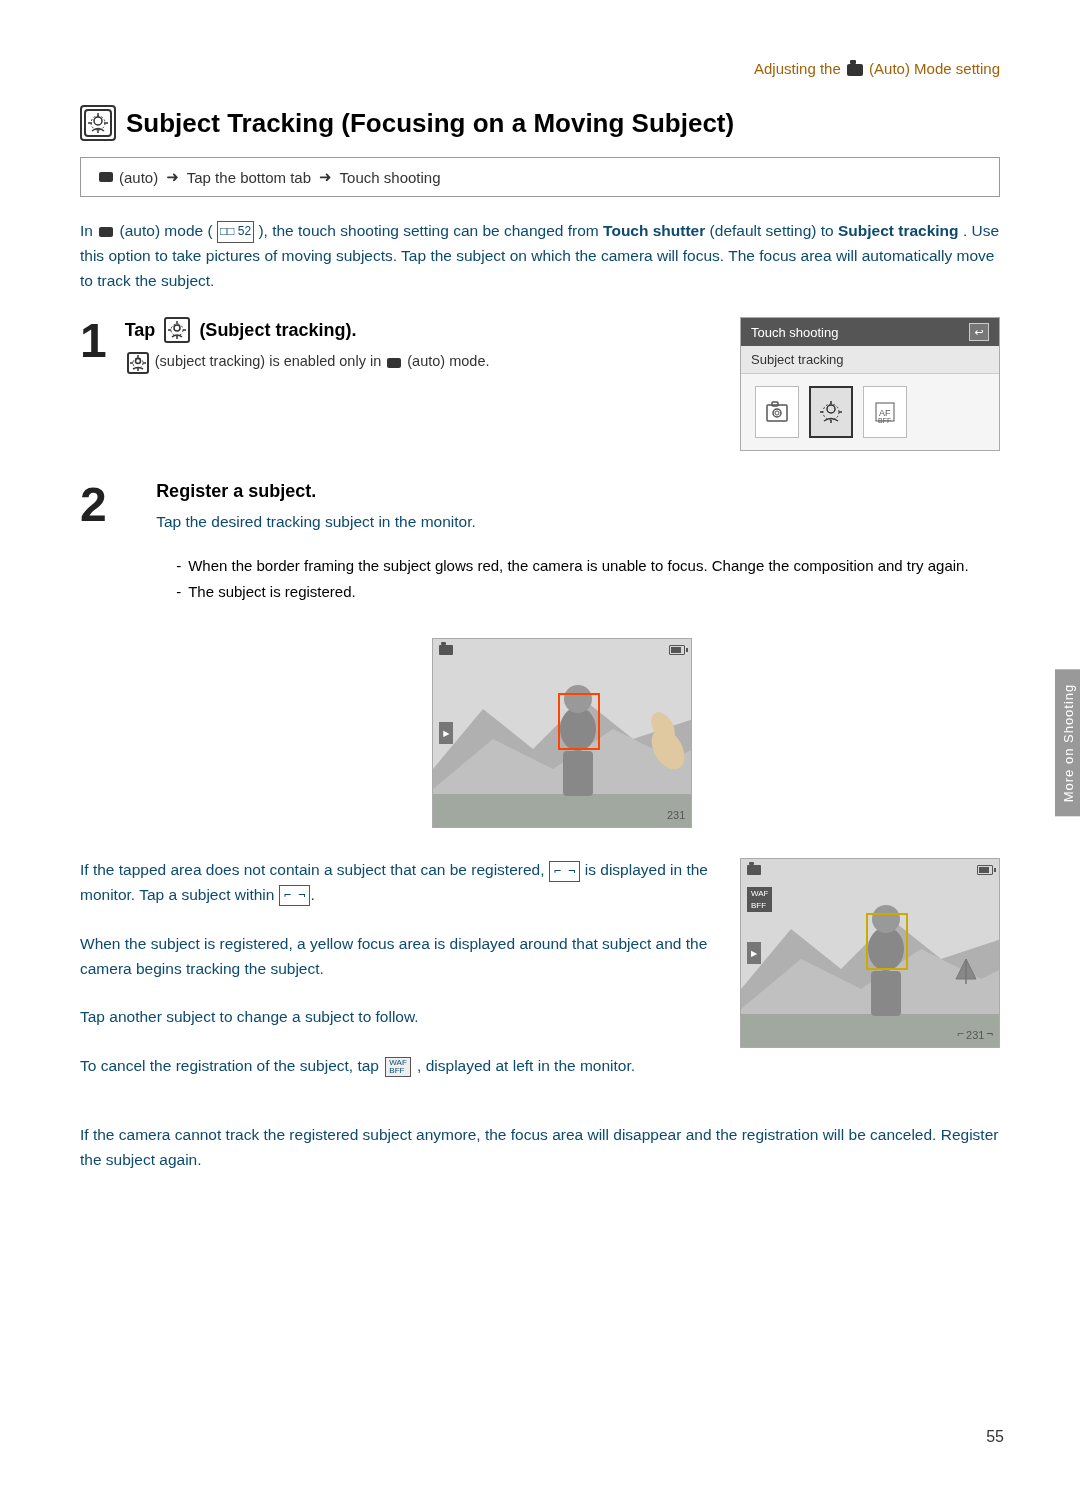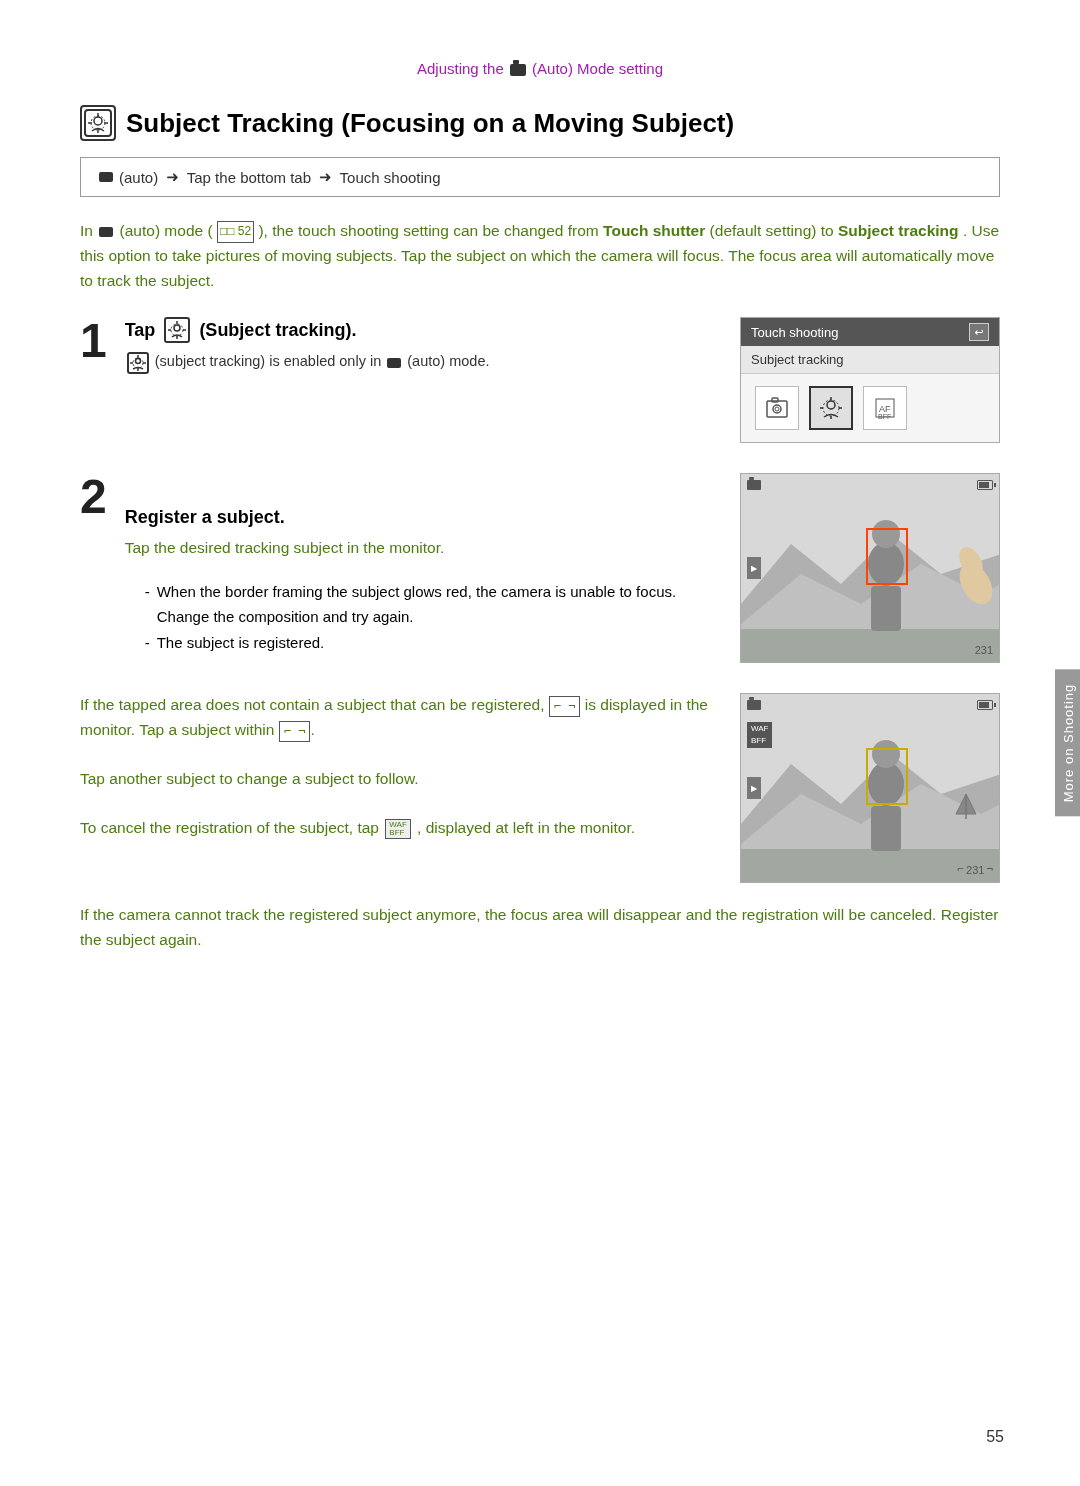--- a/index.html
+++ b/index.html
@@ -16,23 +16,23 @@
     .page {
       width: 1080px;
       min-height: 1486px;
       background: #ffffff;
       position: relative;
       padding: 60px 80px 60px 80px;
     }
 
     
     .page-header {
-      text-align: center;
+      text-align: right;
       font-size: 15px;
-      color: #a21caf;
+      color: #a16207;
       margin-bottom: 28px;
       font-family: Arial, Helvetica, sans-serif;
     }
 
     .page-header .camera-icon {
       display: inline-block;
       width: 16px;
       height: 12px;
       background: #333;
       border-radius: 2px;
@@ -94,21 +94,21 @@
     .arrow-right {
       display: inline-block;
       font-size: 15px;
       margin: 0 4px;
     }
 
     
     .body-text {
       font-size: 15.5px;
       line-height: 1.6;
-      color: #4d7c0f;
+      color: #0c4a6e;
       margin-bottom: 24px;
       font-family: Arial, Helvetica, sans-serif;
     }
 
     .body-text strong {
       font-weight: bold;
     }
 
     .step-heading {
       font-size: 18px;
@@ -170,21 +170,21 @@
 
     .ts-icons {
       display: flex;
       gap: 10px;
       padding: 12px 14px;
       align-items: center;
     }
 
     .ts-icon-item {
       width: 44px;
-      height: 44px;
+      height: 52px;
       border: 1px solid #bbb;
       background: #fff;
       display: flex;
       align-items: center;
       justify-content: center;
       font-size: 11px;
       color: #555;
       position: relative;
     }
 
@@ -511,21 +511,21 @@
             </div>
           </div>
         </div>
       </div>
     </div>
   </div>
 
   <div class="step-block">
     <div class="step-num-big">2</div>
     <div class="step-content">
-      <div style="display:flex; gap:26px; align-items:flex-end;">
+      <div style="display:flex; gap:26px; align-items:center;flex-direction:column;">
         <div style="flex:1;">
           <div class="step-heading">Register a subject.</div>
           <div class="body-text" style="margin-bottom:18px;">Tap the desired tracking subject in the monitor.</div>
           <ul class="bullet-list">
             <li>When the border framing the subject glows red, the camera is unable to focus. Change the composition and try again.</li>
             <li>The subject is registered.</li>
           </ul>
         </div>
 
         <div class="viewfinder">
@@ -565,20 +565,21 @@
   </div>
 
   <div style="display:flex; gap:26px; align-items:flex-start; margin-bottom:20px;">
     <div style="flex:1;">
       <div class="body-text">
         If the tapped area does not contain a subject that can be registered,
         <span style="display:inline-block;border:1px solid #555;padding:0 4px;font-size:12px;vertical-align:middle;font-family:monospace;">⌐  ¬</span>
         is displayed in the monitor. Tap a subject within
         <span style="display:inline-block;border:1px solid #555;padding:0 4px;font-size:12px;vertical-align:middle;font-family:monospace;">⌐  ¬</span>.
       </div>
+      <div class="body-text">When the subject is registered, a yellow focus area is displayed around that subject and the camera begins tracking the subject.</div>
       <div class="body-text">Tap another subject to change a subject to follow.</div>
       <div class="body-text">
         <span>To cancel the registration of the subject, tap</span>
         <span style="display:inline-block;border:1px solid #555;font-size:9px;padding:1px 3px;font-family:Arial,sans-serif;vertical-align:middle;margin:0 2px;background:#eee;">
           <span style="display:block;font-size:8px;line-height:1;">WAF</span>
           <span style="display:block;font-size:8px;line-height:1;">BFF</span>
         </span>
         <span>, displayed at left in the monitor.</span>
       </div>
     </div>

